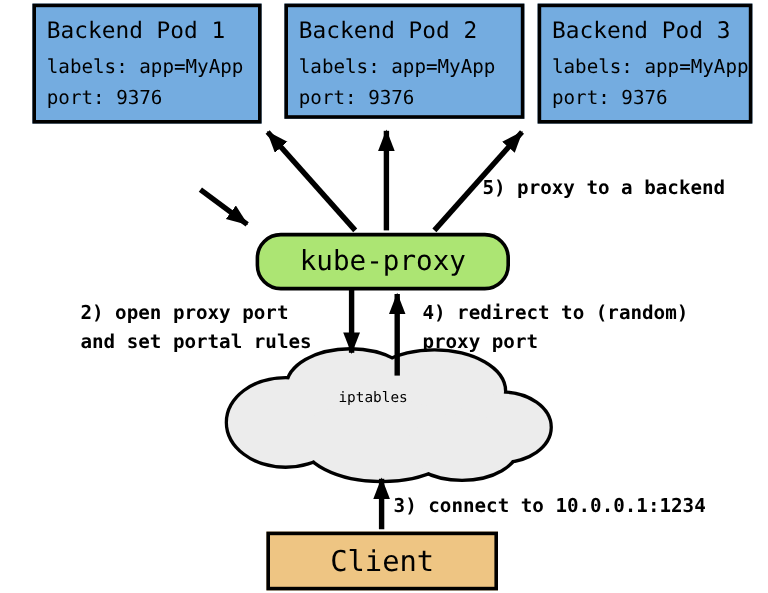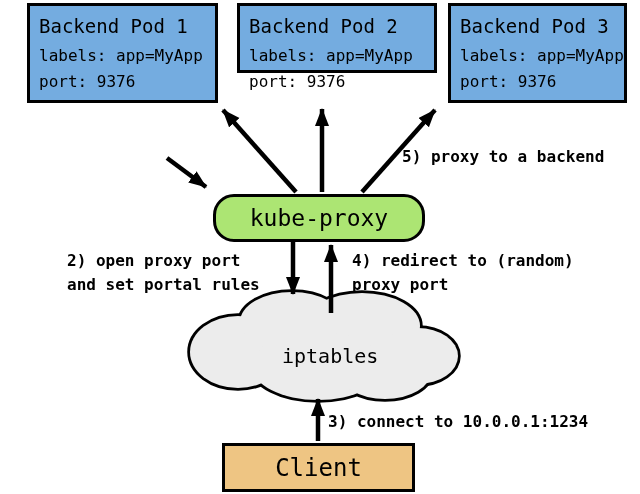--- a/index.html
+++ b/index.html
@@ -14,32 +14,32 @@
   .pod-title{font-size:19px;line-height:30px;white-space:nowrap;}
   .pod-line{font-size:16px;line-height:23px;margin-top:3px;white-space:nowrap;}
   .center-label{
     display:flex;align-items:center;justify-content:center;
     white-space:nowrap;
   }
   #apiserver-box{left:2px;top:114px;width:163px;height:48px;background:var(--apiserver-fill);font-size:22px;}
   #kube-proxy-box{left:213px;top:194px;width:212px;height:48px;background:var(--kube-proxy-fill);font-size:23px;border-radius:21px;}
   #client-box{left:222px;top:443px;width:193px;height:49px;background:var(--client-fill);font-size:24px;}
   #pod1{left:27px;top:3px;width:191px;height:100px;}
-  #pod2{left:237px;top:3px;width:200px;height:70px;}
+  #pod2{left:237px;top:3px;width:200px;height:96px;}
   #pod3{left:448px;top:3px;width:179px;height:100px;}
   .step{
     position:absolute;font-weight:bold;font-size:16px;line-height:24px;
     white-space:pre-line;
   }
   #step1{left:13px;top:176px;}
   #step2{left:67px;top:249px;}
   #step3{left:328px;top:410px;}
   #step4{left:352px;top:249px;}
   #step5{left:402px;top:145px;}
-  #iptables-label{position:absolute;left:282px;top:344px;font-size:20px;white-space:nowrap;}
+  #iptables-label{position:absolute;left:282px;top:324px;font-size:12px;white-space:nowrap;}
   #diagram-svg{position:absolute;left:0;top:0;width:640px;height:494px;}
   .cloud-stroke ellipse{fill:var(--cloud-fill);stroke:#000;stroke-width:5.5px;}
   .cloud-fill ellipse{fill:var(--cloud-fill);stroke:none;}
   .arrow{stroke:var(--line);stroke-width:4.5px;fill:none;}
 </style>
 </head>
 <body>
 
 <div id="stage">
 

